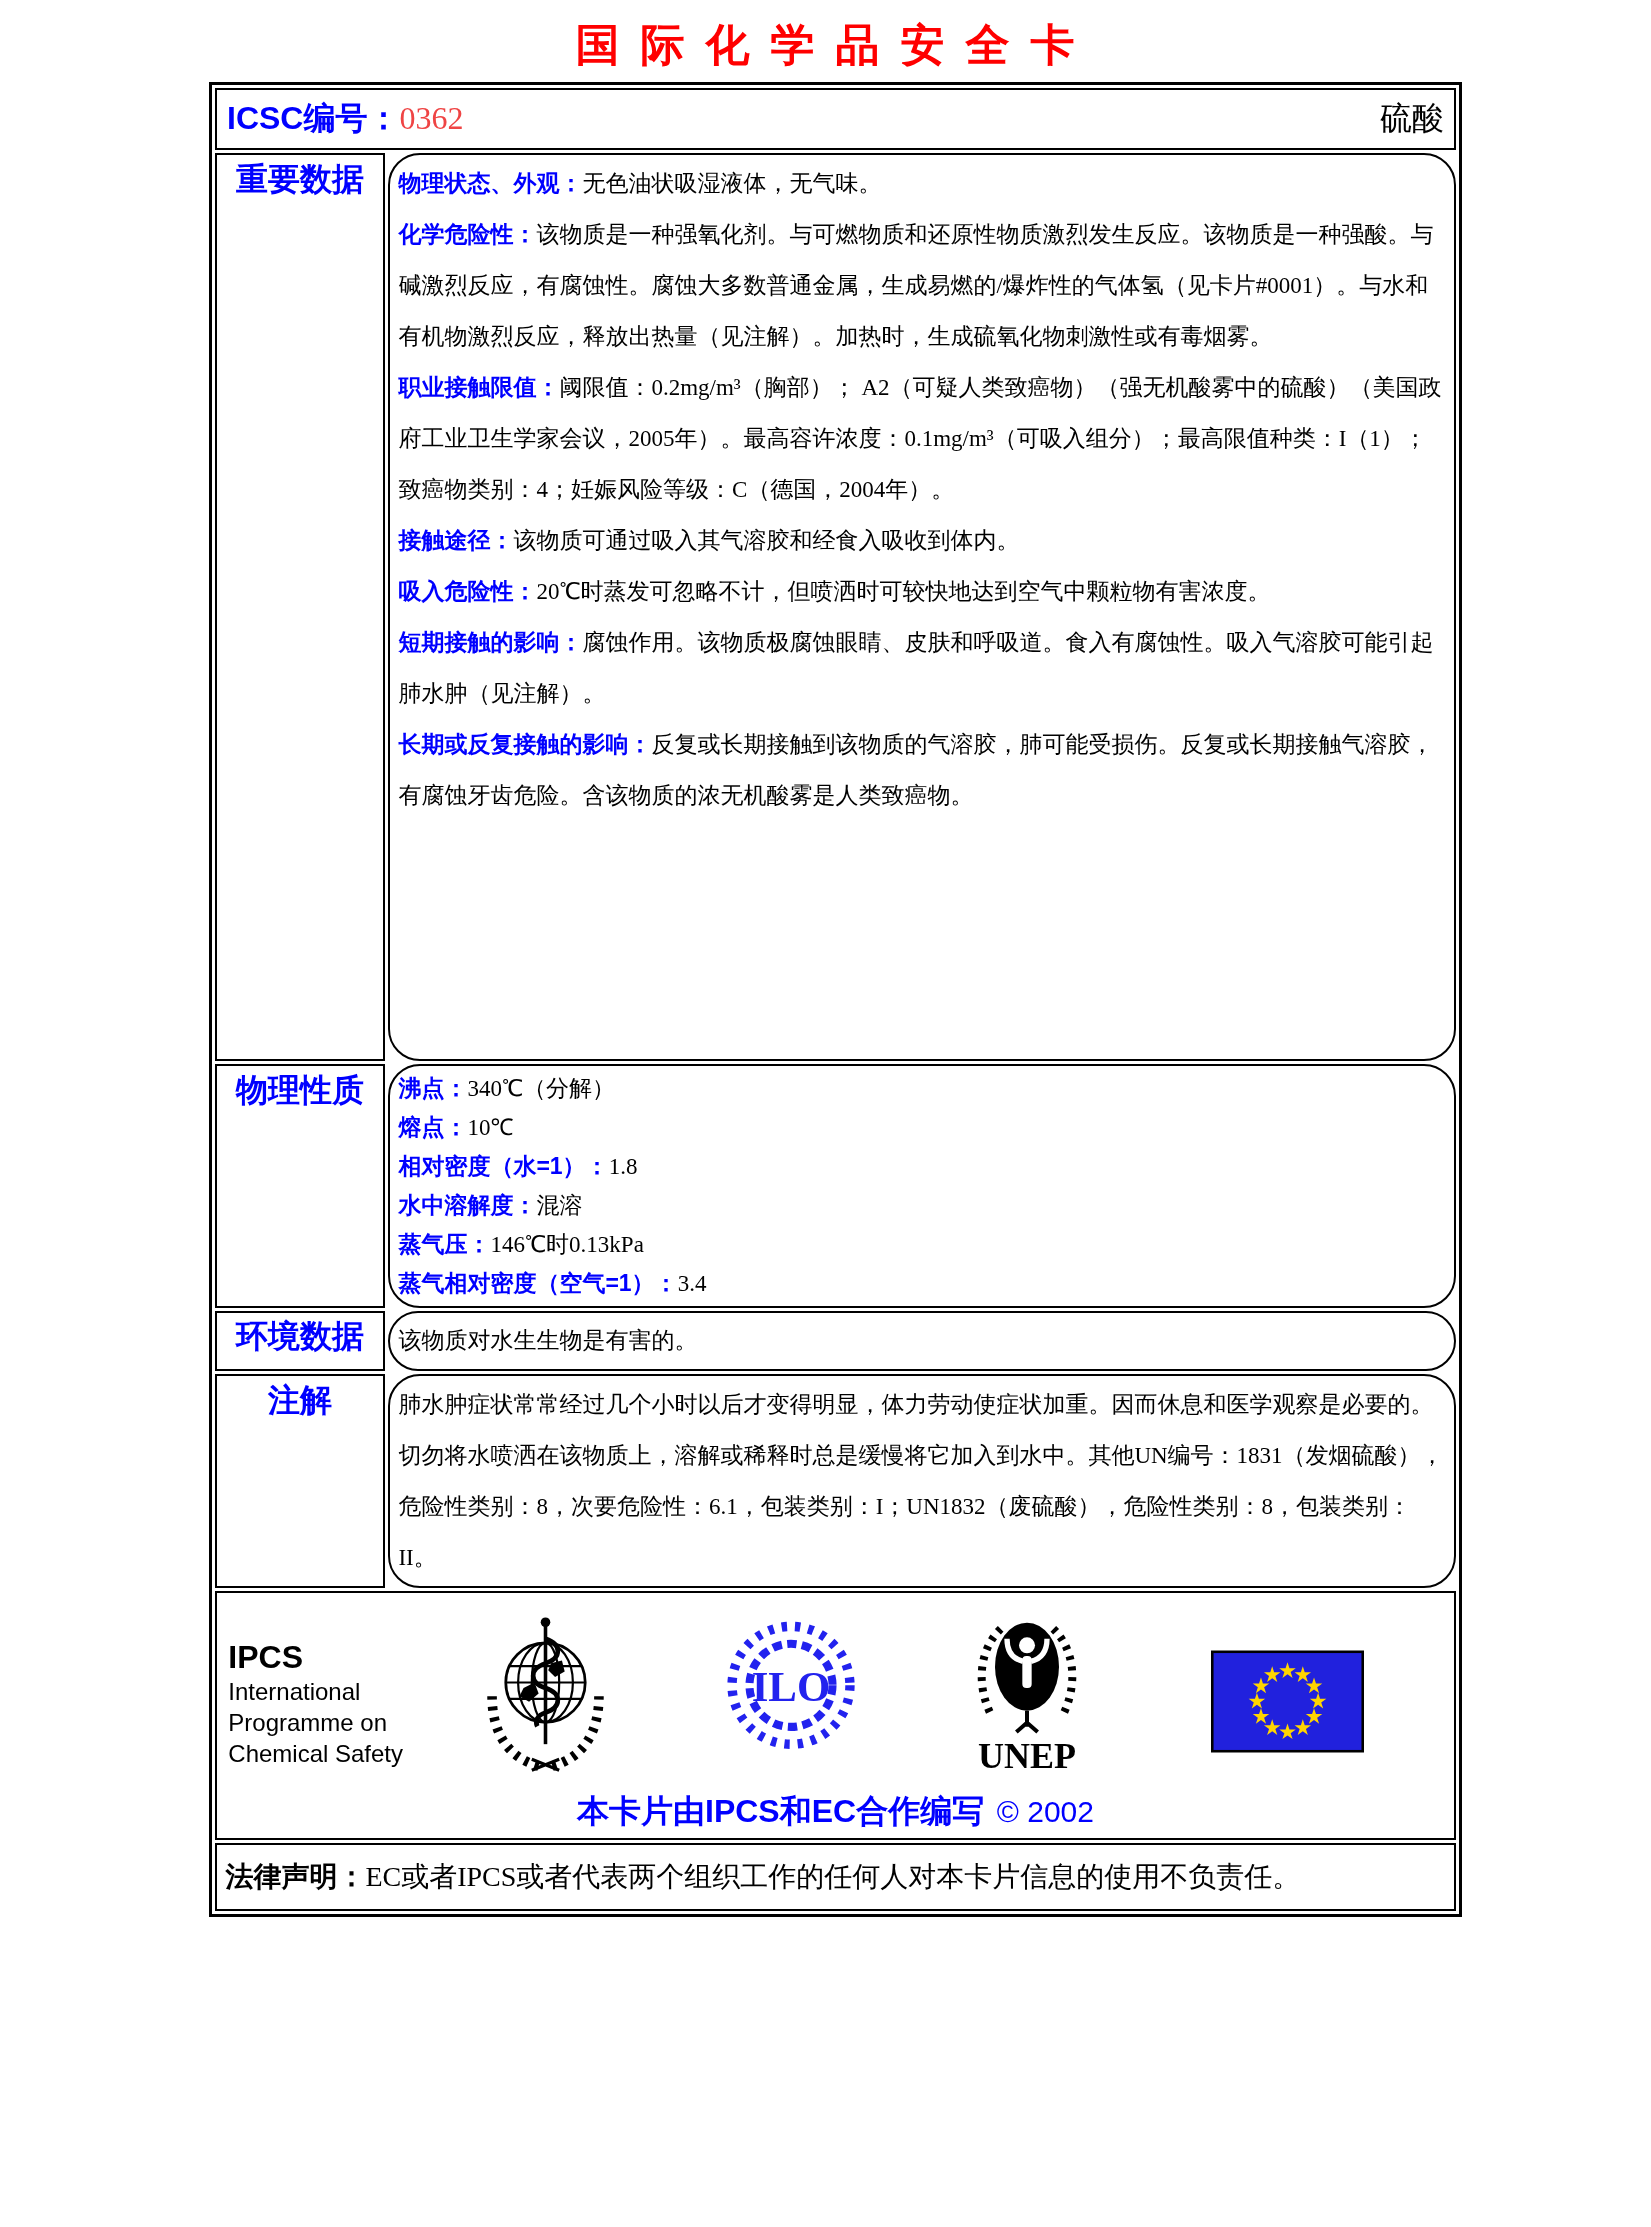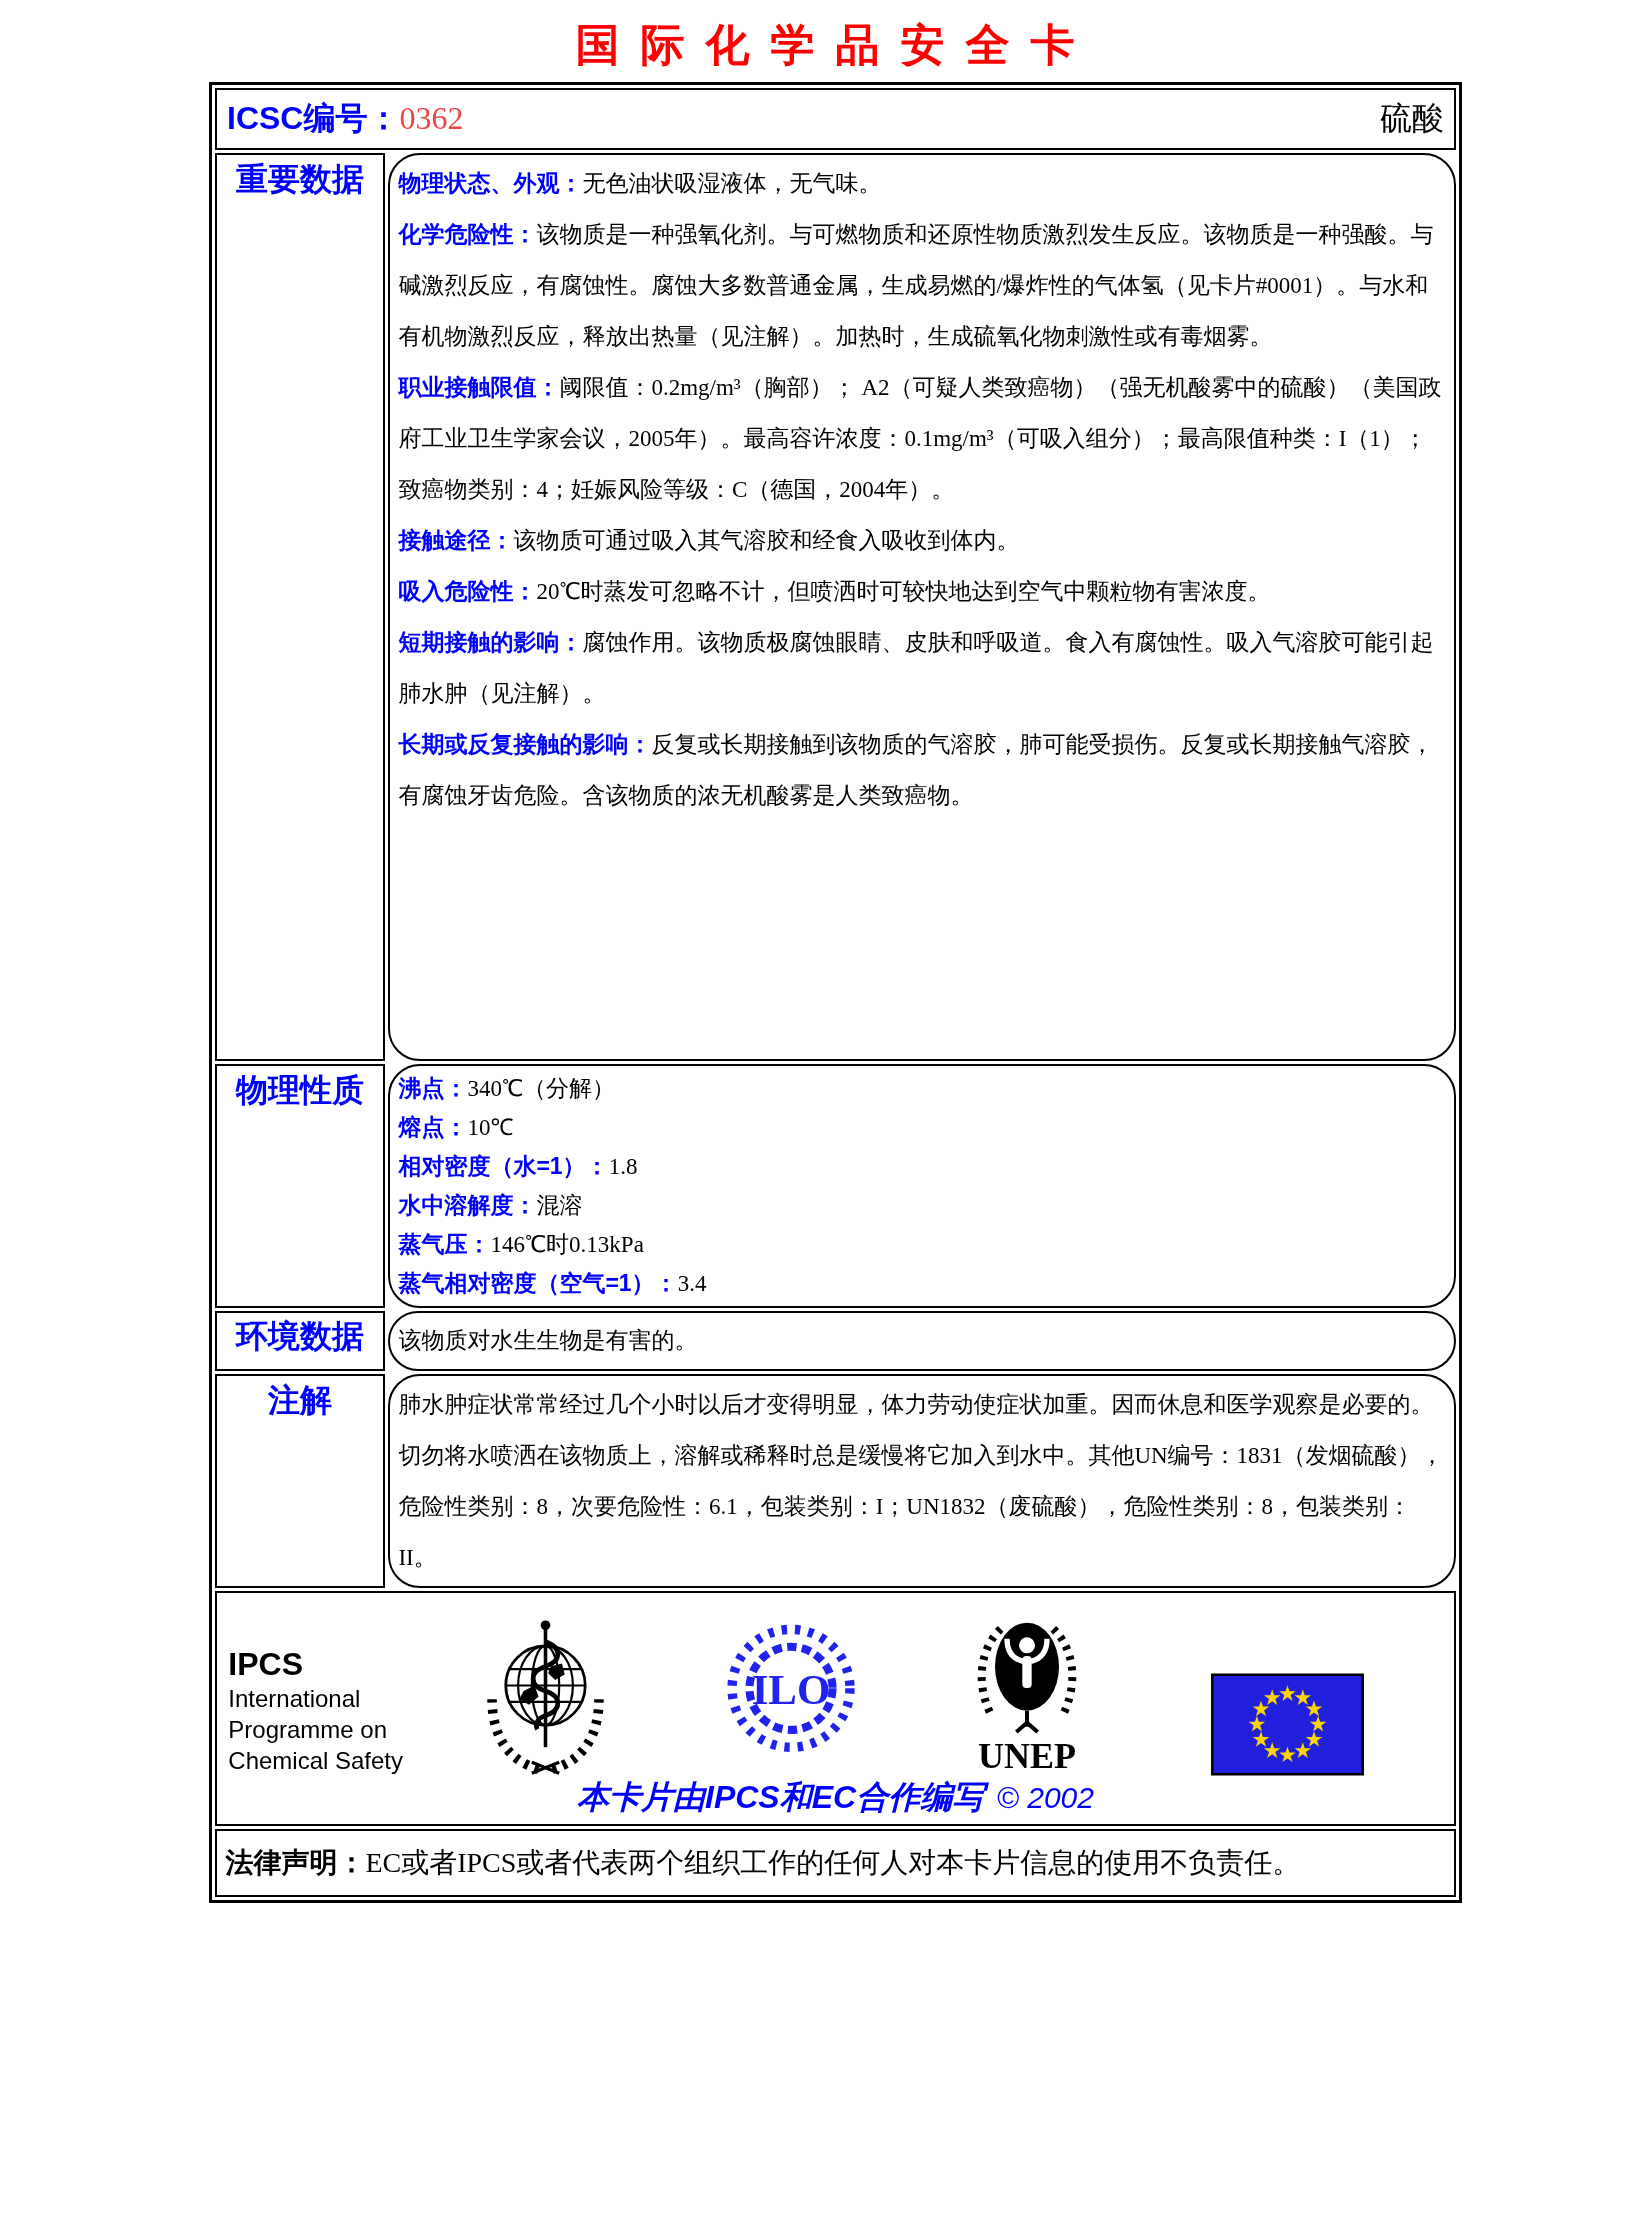--- a/index.html
+++ b/index.html
@@ -67,39 +67,38 @@
   }
   .para .txt { color:#000; }
   .cell-important { height:908px; }
   .cell-physical  { height:224px; }
   .cell-physical .para { line-height:39px; }
   .cell-env  { height:49px; }
   .cell-notes { height:187px; }
   .cell-add { height:44px; }
   .logos-cell { height:198px; padding:7px 11.3px !important; }
   .logos-row-flex {
-    display:flex; align-items:flex-end;
+    display:flex; align-items:center;
   }
   .ipcs-block { width:187px; margin-top:32px; font-family:"Liberation Sans", sans-serif; }
   .ipcs-acronym { font-size:32px; font-weight:bold; line-height:37px; }
   .ipcs-line { font-size:24px; line-height:31px; }
   .logo-slot { display:flex; justify-content:center; }
   .slot-who  { width:260px; }
   .slot-ilo  { width:232px; }
   .slot-unep { width:239px; }
   .slot-eu   { width:282px; padding-top:28px; }
   .credit-line {
     text-align:center;
-    margin-top:2px;
+    margin-top:16px;
     font-family:"Liberation Sans", sans-serif;
     color:#0000ff;
     font-weight:bold;
     font-size:32px;
     line-height:39px;
-    font-style:italic;
   }
   .credit-copy { font-weight:normal; font-size:30px; margin-left:12.7px; }
   .legal-cell { height:68px; vertical-align:middle !important; font-size:28px; }
   .legal-label { font-family:"Liberation Sans", sans-serif; font-weight:bold; }
 </style>
 </head>
 <body>
 
 <div class="card">
 

